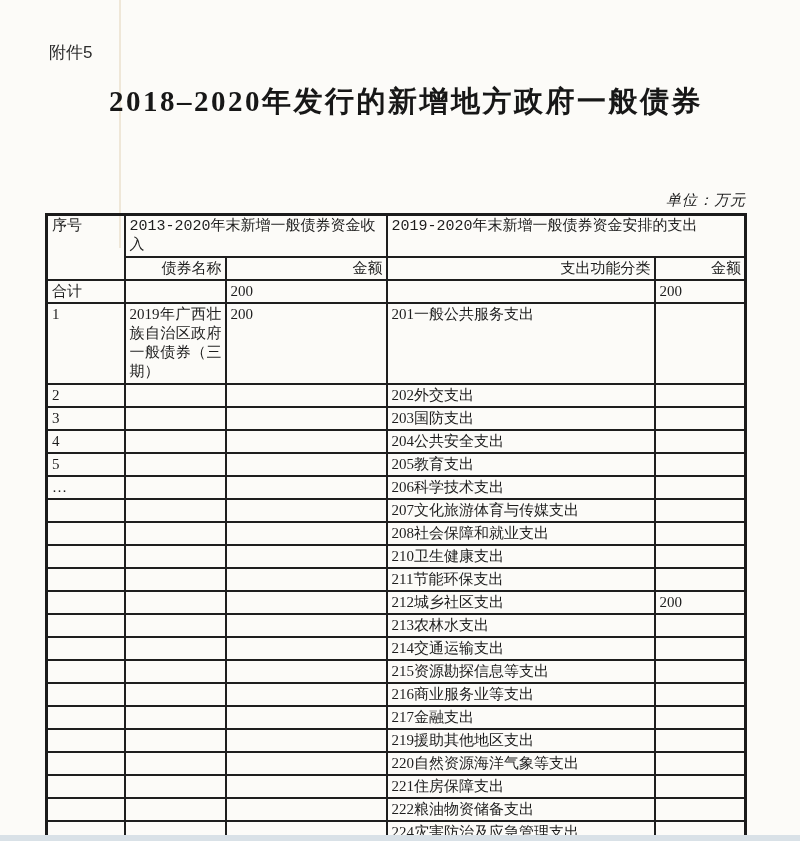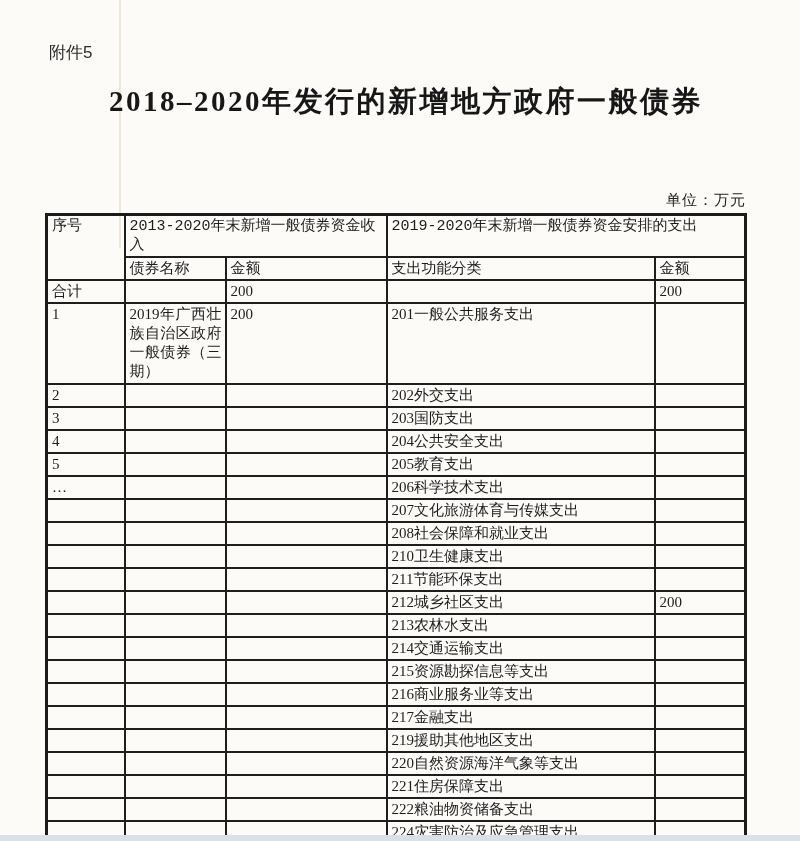--- a/index.html
+++ b/index.html
@@ -51,41 +51,42 @@
   }
   .doc-title .line1 { letter-spacing: 2.5px; }
   .doc-title .line2 { letter-spacing: 4px; }
   .unit-note {
     position: absolute;
     right: 54px;
     top: 191px;
     font-size: 15px;
     letter-spacing: 1px;
     color: #1d1d1d;
+    font-style: italic;
   }
   table.main-table {
     position: absolute;
     left: 45px;
     top: 213px;
     width: 699px;
     border-collapse: collapse;
     table-layout: fixed;
     border: 3px solid #1b1b1b;
   }
   table.main-table td {
     border: 2px solid #1e1e1e;
     font-size: 15px;
     line-height: 19px;
     padding: 1px 3px 1px 4px;
     vertical-align: top;
     overflow: hidden;
     word-break: break-all;
   }
   tr.header-row-1 { height: 41px; font-family: Liberation Mono, monospace; }
-  tr.header-row-2 { height: 21px; }
+  tr.header-row-2 { height: 21px; text-align: right; }
   tr.total-row    { height: 20px; }
   tr.body-row     { height: 20px; }
   tr.tall-row     { height: 81px; }
   td.col-bond-filled {
     text-align: justify;
     text-justify: inter-ideograph;
     margin-top: 20px;
   }
 </style>
 </head>

